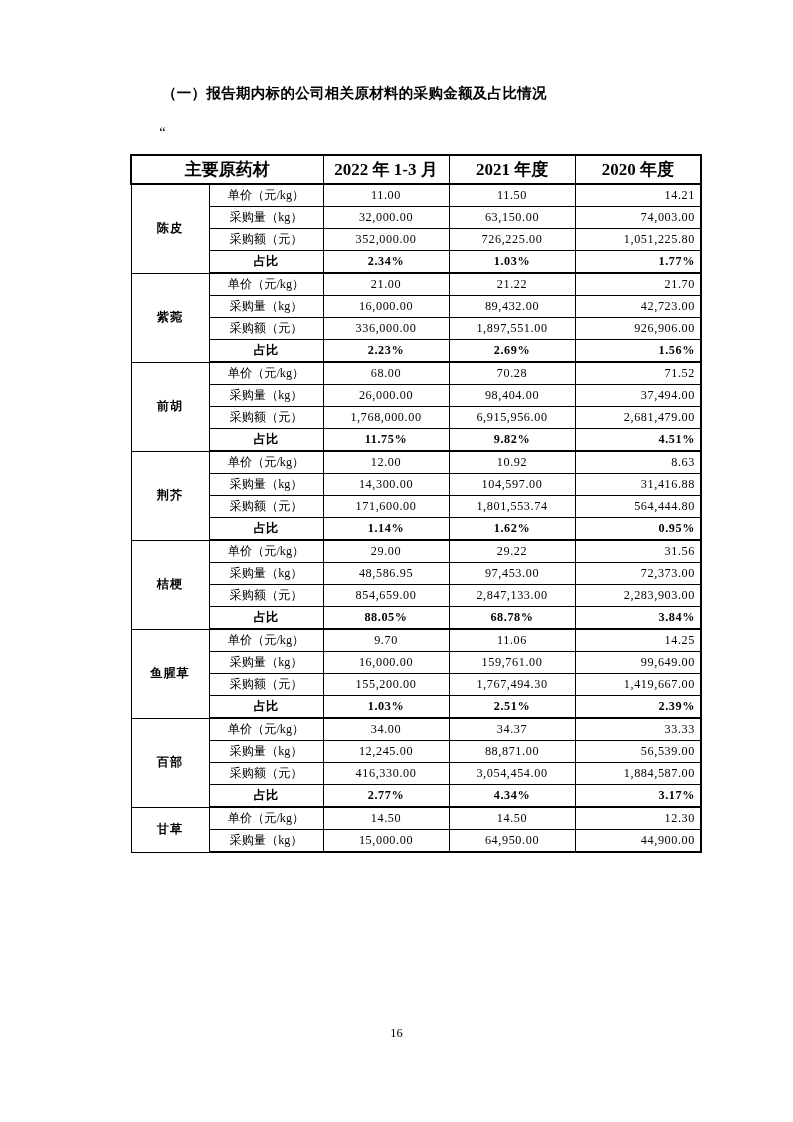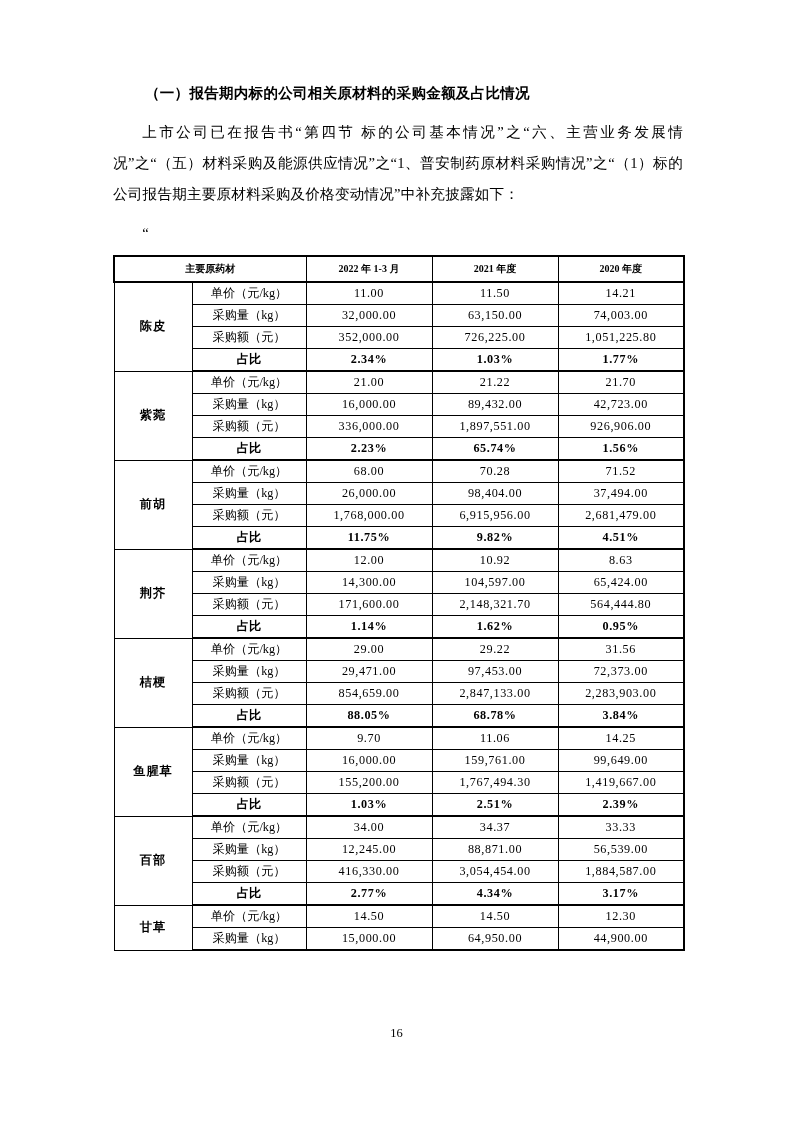--- a/index.html
+++ b/index.html
@@ -13,21 +13,21 @@
     background: #ffffff;
     margin: 0 auto;
     position: relative;
     box-sizing: border-box;
     font-family: "Liberation Serif", serif;
     color: #000000;
     overflow: hidden;
   }
   .content {
     position: absolute;
-    left: 113px;
+    left: 130px;
     top: 84px;
     width: 570px;
   }
   .heading {
     font-family: "Liberation Sans", sans-serif;
     font-weight: bold;
     font-size: 14.5px;
     letter-spacing: 0.3px;
     margin: 0 0 14px 0;
     padding-left: 32px;
@@ -58,21 +58,21 @@
     border: 1px solid #000000;
     font-size: 12.2px;
     padding: 2px 5px;
     height: 20px;
     box-sizing: border-box;
     font-family: "Liberation Serif", serif;
   }
   table.data thead th {
     text-align: center;
     font-weight: bold;
-    font-size: 10px;
+    font-size: 17px;
     height: 26px;
     border-top: 2px solid #000;
     border-bottom: 2px solid #000;
   }
   table.data thead th:first-child { border-left: 2px solid #000; }
   table.data thead th:last-child { border-right: 2px solid #000; }
   td.matname {
     text-align: center;
     font-weight: bold;
     font-size: 12.6px;
@@ -83,21 +83,21 @@
     text-align: center;
     font-size: 12px;
   }
   td.metric.bold { font-weight: bold; }
   td.num {
     text-align: center;
     font-size: 12px;
     letter-spacing: 0.6px;
   }
   td.num.bold { font-weight: bold; font-family: Liberation Serif, serif; }
-  td.num.last { border-right: 2px solid #000; }
+  td.num.last { border-right: 2px solid #000; text-align: right; }
   tr.group-end td { border-bottom: 2px solid #000; }
   tr.last-row td { border-bottom: 2px solid #000; }
   .pagenum {
     position: absolute;
     left: 0;
     right: 0;
     top: 1026px;
     text-align: center;
     font-size: 12.5px;
     font-family: "Liberation Serif", serif;
@@ -107,21 +107,20 @@
   .col-y { width: 126px; }
 </style>
 </head>
 <body>
 
 <div class="page">
   <div class="content">
 
     <h1 class="heading">（一）报告期内标的公司相关原材料的采购金额及占比情况</h1>
 
-    <p class="para">上市公司已在报告书“第四节 标的公司基本情况”之“六、主营业务发展情况”之“（五）材料采购及能源供应情况”之“1、普安制药原材料采购情况”之“（1）标的公司报告期主要原材料采购及价格变动情况”中补充披露如下：</p>
 
     <div class="quote-mark">“</div>
 
     <table class="data">
       <colgroup>
         <col class="col-name">
         <col class="col-metric">
         <col class="col-y">
         <col class="col-y">
         <col class="col-y">
@@ -177,21 +176,21 @@
         </tr>
         <tr>
           <td class="metric">采购额（元）</td>
           <td class="num">336,000.00</td>
           <td class="num">1,897,551.00</td>
           <td class="num last">926,906.00</td>
         </tr>
         <tr class="group-end">
           <td class="metric bold">占比</td>
           <td class="num bold">2.23%</td>
-          <td class="num bold">65.74%</td>
+          <td class="num bold">2.69%</td>
           <td class="num bold last">1.56%</td>
         </tr>
 
         <tr>
           <td class="matname" rowspan="4">前胡</td>
           <td class="metric">单价（元/kg）</td>
           <td class="num">68.00</td>
           <td class="num">70.28</td>
           <td class="num last">71.52</td>
         </tr>
@@ -218,45 +217,45 @@
           <td class="matname" rowspan="4">荆芥</td>
           <td class="metric">单价（元/kg）</td>
           <td class="num">12.00</td>
           <td class="num">10.92</td>
           <td class="num last">8.63</td>
         </tr>
         <tr>
           <td class="metric">采购量（kg）</td>
           <td class="num">14,300.00</td>
           <td class="num">104,597.00</td>
-          <td class="num last">65,424.00</td>
+          <td class="num last">31,416.88</td>
         </tr>
         <tr>
           <td class="metric">采购额（元）</td>
           <td class="num">171,600.00</td>
-          <td class="num">2,148,321.70</td>
+          <td class="num">1,801,553.74</td>
           <td class="num last">564,444.80</td>
         </tr>
         <tr class="group-end">
           <td class="metric bold">占比</td>
           <td class="num bold">1.14%</td>
           <td class="num bold">1.62%</td>
           <td class="num bold last">0.95%</td>
         </tr>
 
         <tr>
           <td class="matname" rowspan="4">桔梗</td>
           <td class="metric">单价（元/kg）</td>
           <td class="num">29.00</td>
           <td class="num">29.22</td>
           <td class="num last">31.56</td>
         </tr>
         <tr>
           <td class="metric">采购量（kg）</td>
-          <td class="num">29,471.00</td>
+          <td class="num">48,586.95</td>
           <td class="num">97,453.00</td>
           <td class="num last">72,373.00</td>
         </tr>
         <tr>
           <td class="metric">采购额（元）</td>
           <td class="num">854,659.00</td>
           <td class="num">2,847,133.00</td>
           <td class="num last">2,283,903.00</td>
         </tr>
         <tr class="group-end">

